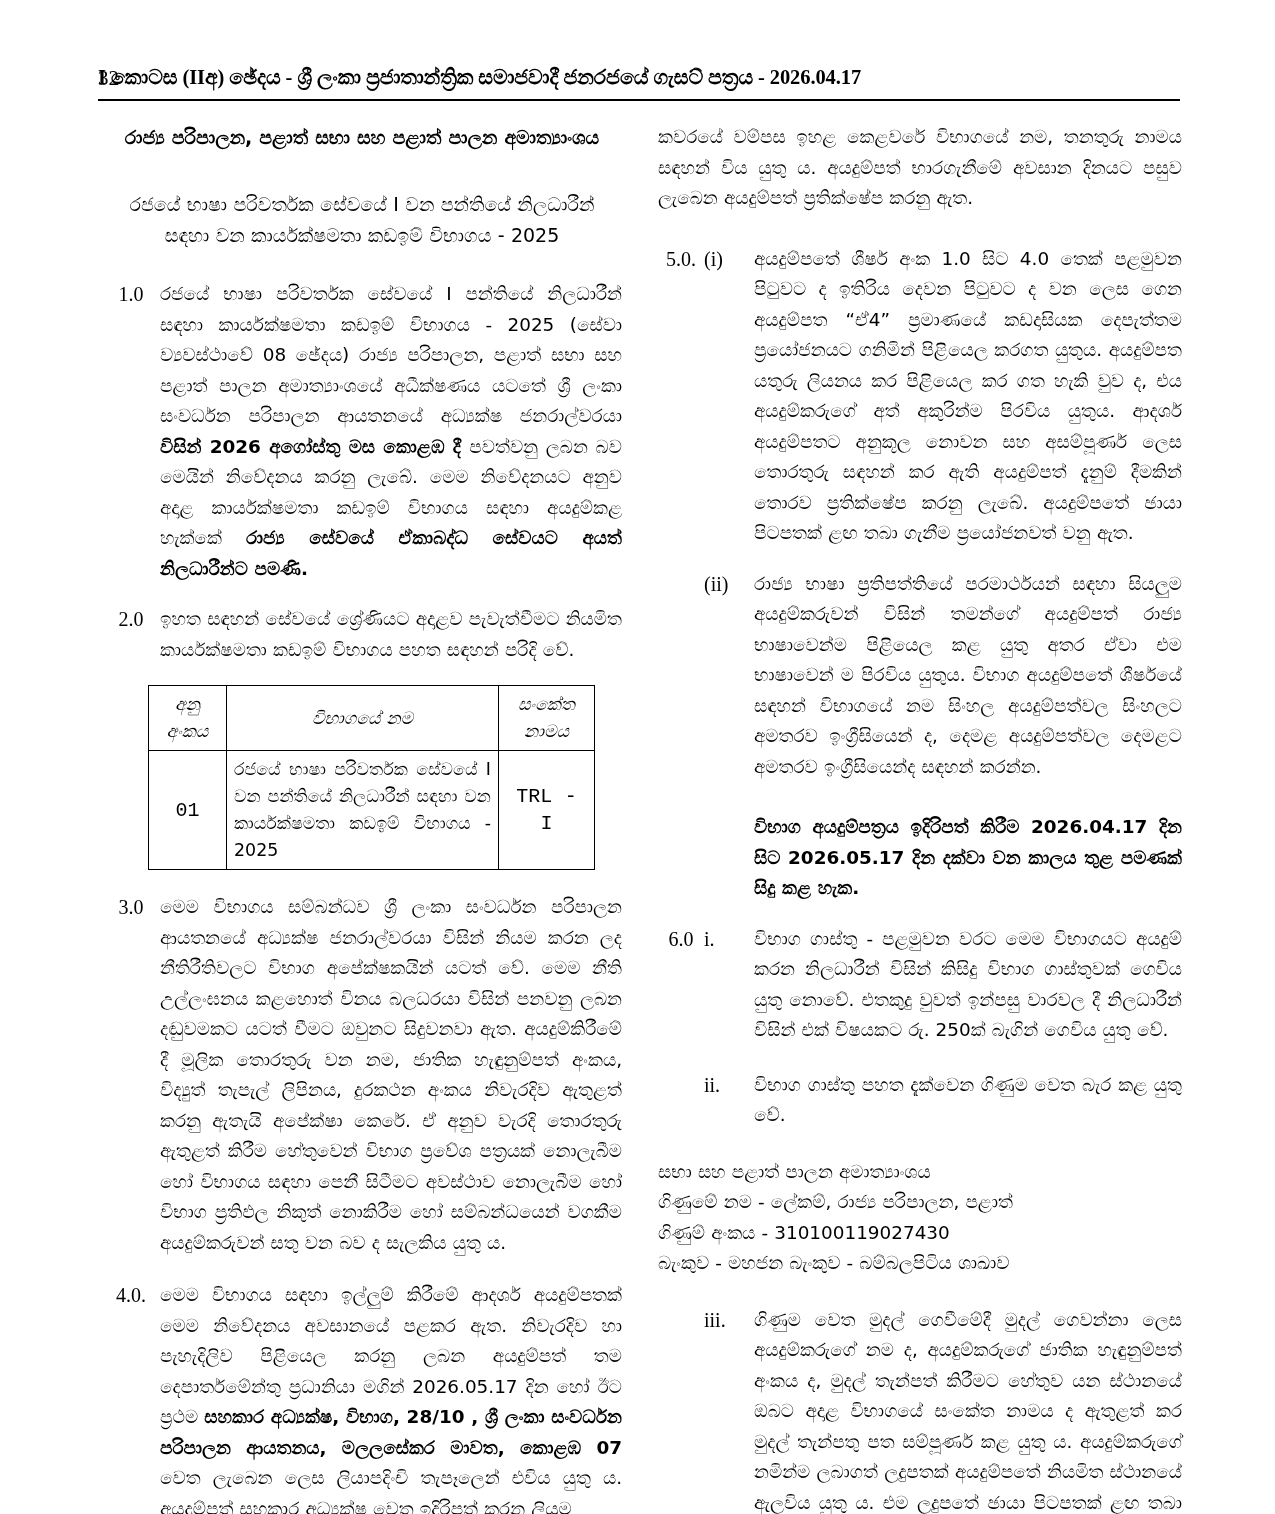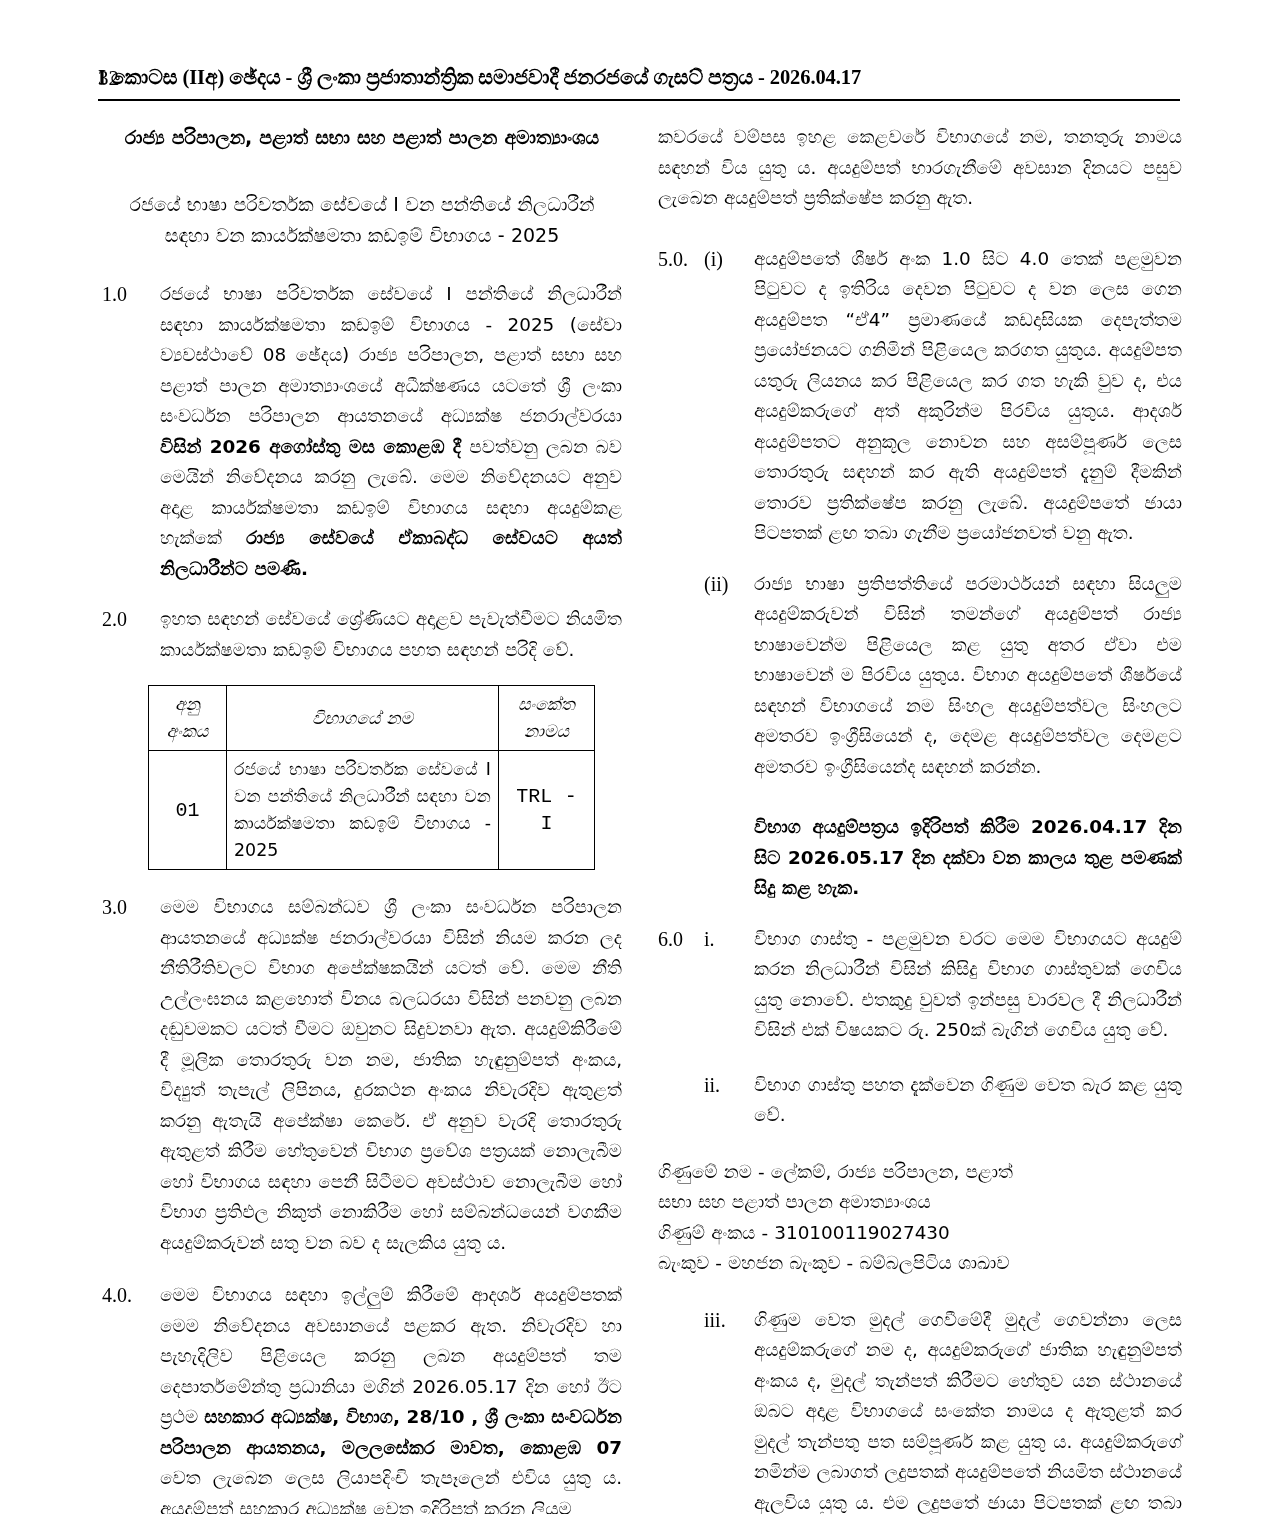--- a/index.html
+++ b/index.html
@@ -105,21 +105,21 @@
     margin-bottom: 20px;
   }
   .clause .num {
     position: absolute;
     left: 0;
     top: 0;
     width: 58px;
     font-family: "Liberation Serif", "DejaVu Serif", serif;
     font-size: 20px;
     line-height: 30.5px;
-    text-align: left;
+    text-align: center;
   }
   .clause .body {
     margin-left: 58px;
   }
 
   
   .clause2 .num {
     width: 46px;
   }
   .clause2 .subnum {
@@ -271,22 +271,22 @@
       <div class="num">6.0</div>
       <div class="subnum">i.</div>
       <div class="si body"><span>විභාග ගාස්තු - පළමුවන වරට මෙම විභාගයට අයදුම් කරන නිලධාරීන් විසින් කිසිදු විභාග ගාස්තුවක් ගෙවිය යුතු නොවේ. එතකුදු වුවත් ඉන්පසු වාරවල දී නිලධාරීන් විසින් එක් විෂයකට රු. 250ක් බැගින් ගෙවිය යුතු වේ.</span></div>
     </div>
 
     <div class="clause clause2 no-top-num" style="margin-top:24px">
 
       <div class="subnum">ii.</div>
       <div class="si body"><span>විභාග ගාස්තු පහත දැක්වෙන ගිණුම වෙත බැර කළ යුතු වේ.</span></div>
       <div class="si acct">
+        <div>සභා සහ පළාත් පාලන අමාත්‍යාංශය</div>
         <div>ගිණුමේ නම  - ලේකම්, රාජ්‍ය පරිපාලන, පළාත්</div>
-        <div>සභා සහ පළාත් පාලන අමාත්‍යාංශය</div>
         <div>ගිණුම් අංකය - 310100119027430</div>
         <div>බැංකුව - මහජන බැංකුව - බම්බලපිටිය ශාඛාව</div>
       </div>
     </div>
 
     <div class="clause clause2 no-top-num" style="margin-top:26px">
 
       <div class="subnum">iii.</div>
       <div class="si body"><span>ගිණුම වෙත මුදල් ගෙවීමේදී මුදල් ගෙවන්නා ලෙස අයදුම්කරුගේ නම ද, අයදුම්කරුගේ ජාතික හැඳුනුම්පත් අංකය ද, මුදල් තැන්පත් කිරීමට හේතුව යන ස්ථානයේ ඔබට අදාළ විභාගයේ සංකේත නාමය ද ඇතුළත් කර මුදල් තැන්පතු පත සම්පූර්ණ කළ යුතු ය. අයදුම්කරුගේ නමින්ම ලබාගත් ලදුපතක් අයදුම්පතේ නියමිත ස්ථානයේ ඇලවිය යුතු ය. එම ලදුපතේ ඡායා පිටපතක් ළඟ තබා ගැනීම සුදුසුය.</span></div>
     </div>

